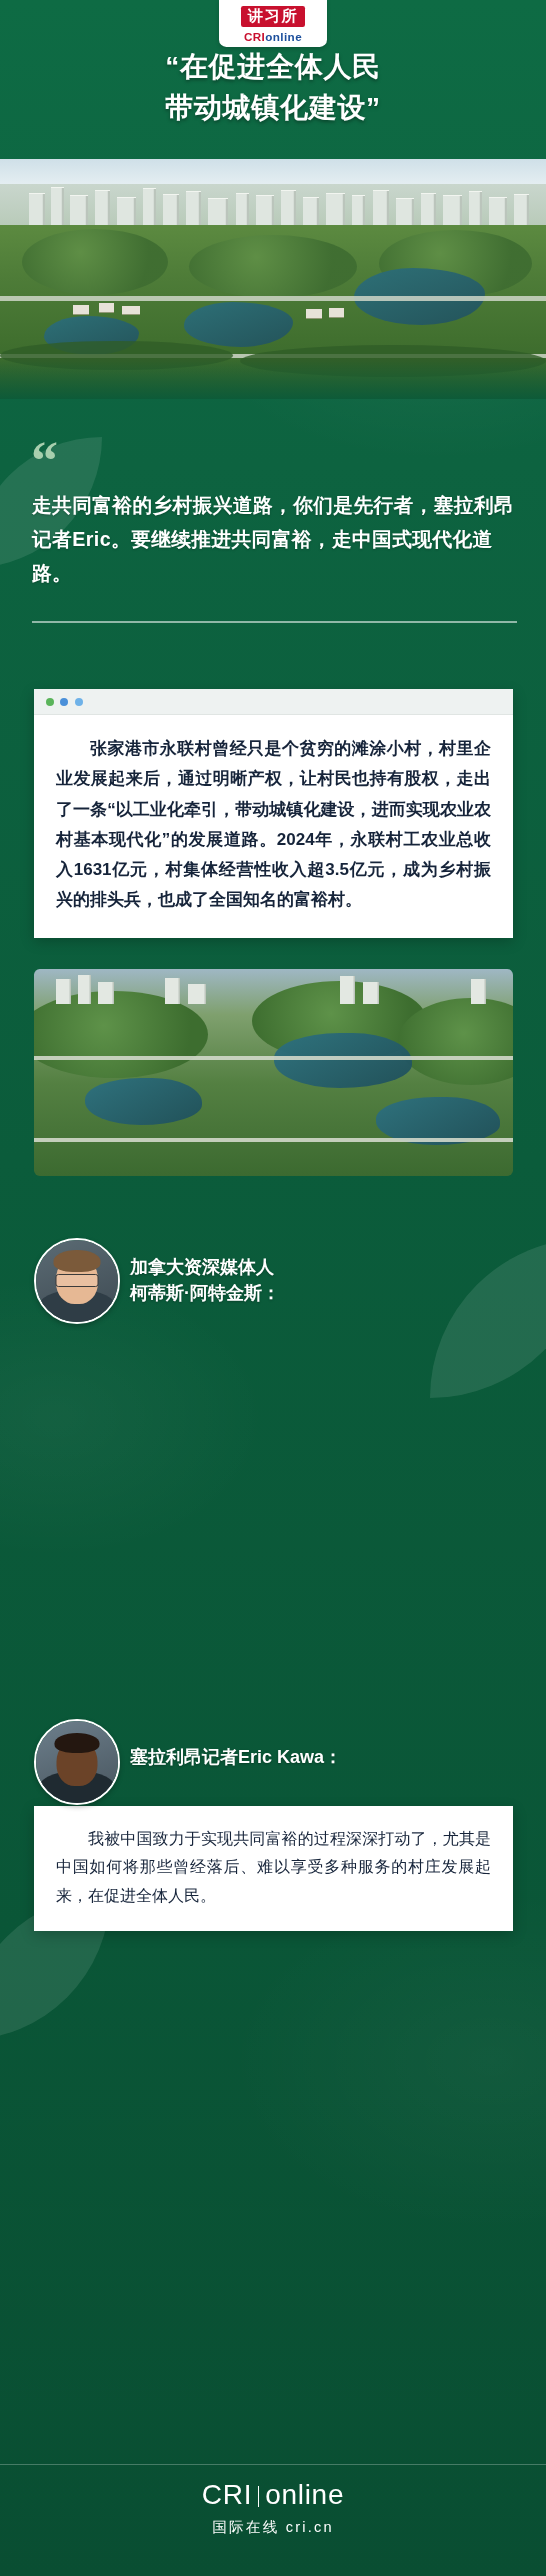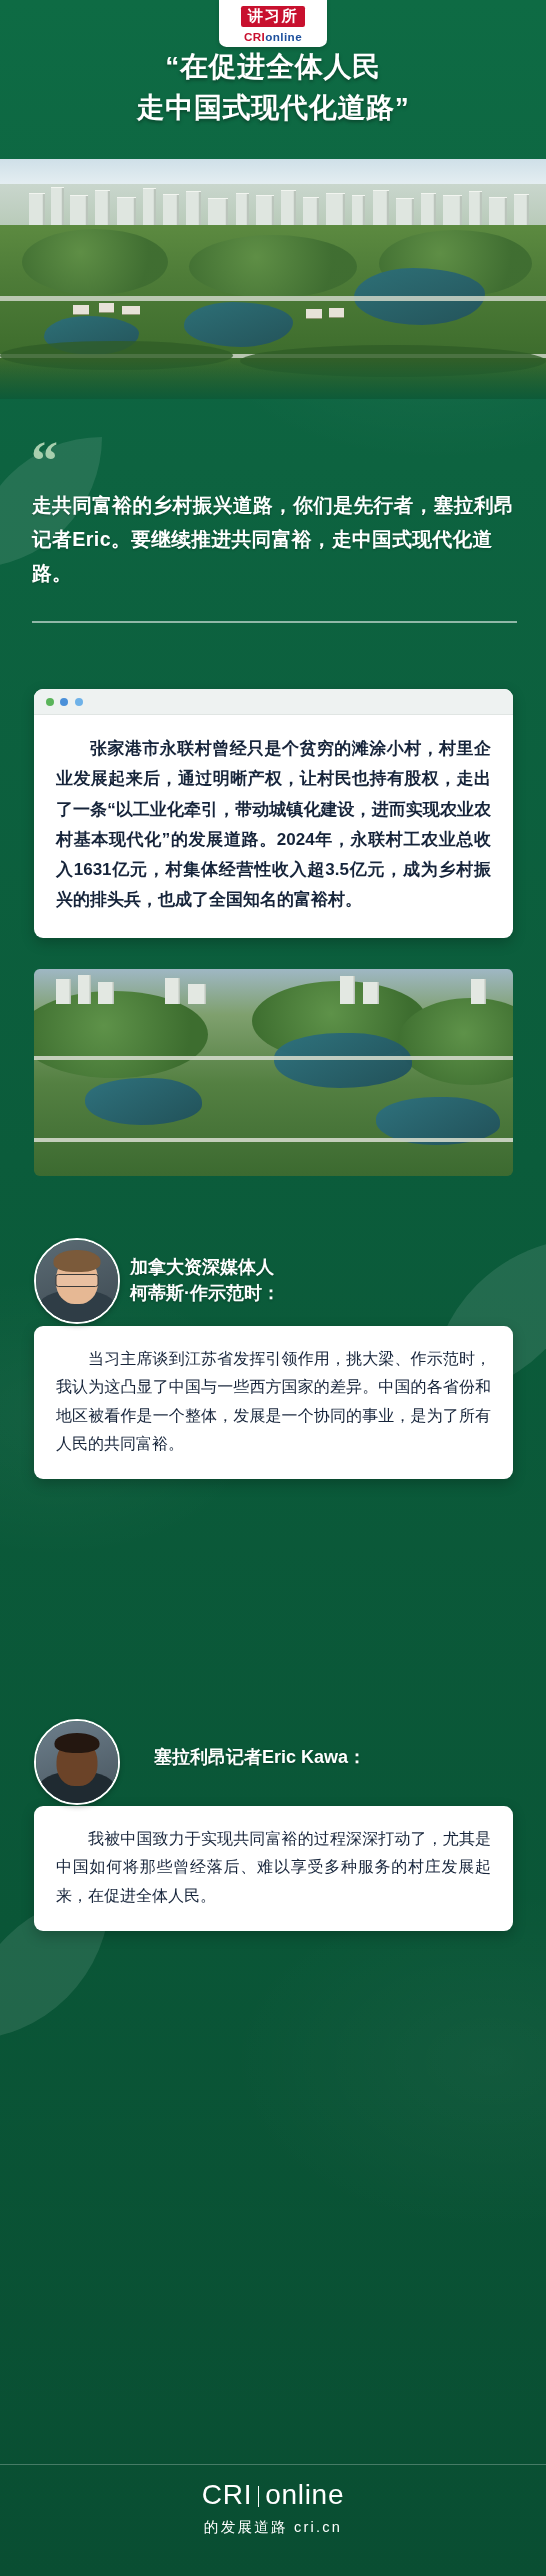--- a/index.html
+++ b/index.html
@@ -197,21 +197,21 @@
     background: rgba(255,255,255,0.55);
     z-index: 4;
   }
 
   
   .card {
     position: absolute;
     left: 34px;
     width: 479px;
     background: #ffffff;
-    border-radius: 9px;
+    border-radius: 0;
     box-shadow: 0 4.4px 13px rgba(0,0,0,0.22);
     overflow: hidden;
     z-index: 4;
   }
   .card-bar {
     height: 25px;
     background: #eef2f1;
     display: flex;
     align-items: center;
     padding-left: 11.7px;
@@ -370,21 +370,21 @@
   <div class="bg-leaf" style="right:-44px; top:1238px; width:160px; height:160px;"></div>
   <div class="bg-leaf" style="left:-36px; top:1894px; width:146px; height:146px;"></div>
 
   <div class="logo-badge">
     <div class="jx">讲习所</div>
     <div class="cri"><span>CRI</span><span class="online">online</span></div>
   </div>
 
   <div class="headline">
     <span class="ln">“在促进全体人民</span>
-    <span class="ln">走中国式现代化道路”</span>
+    <span class="ln">带动城镇化建设”</span>
   </div>
 
   <div class="hero">
     <div class="sky"></div>
     <div class="cityband"></div>
     <div class="bldg" style="left:29px; top:34px; width:16px; height:35px;"></div>
     <div class="bldg" style="left:51px; top:28px; width:13px; height:41px;"></div>
     <div class="bldg" style="left:70px; top:36px; width:17.5px; height:32px;"></div>
     <div class="bldg" style="left:95px; top:31px; width:14.6px; height:38px;"></div>
     <div class="bldg" style="left:117px; top:38px; width:19px; height:31px;"></div>
@@ -459,38 +459,35 @@
 
   <div class="avatar" style="left:34px; top:1238px;">
     <div class="av-bg" style="background:linear-gradient(160deg,#5b6b74,#3e4a52);"></div>
     <div class="body" style="bottom:-7.3px; width:79px; height:39px; background:#2f3d46;"></div>
     <div class="face" style="top:16px; width:42px; height:48px; background:#e6b894;"></div>
     <div class="hair" style="top:10.2px; width:47px; height:22px; background:#7b5a3a;"></div>
     <div class="glasses" style="top:34px;"></div>
   </div>
   <div class="speaker-name" style="left:130px; top:1247px;margin-top:8px;">
     <div>加拿大资深媒体人</div>
-    <div>柯蒂斯·作示范时：</div>
-  </div>
-  <div class="card" id="card-canada">
-    <div class="card-text" style="font-weight:normal; font-size:16px; padding:19px 22px 20.4px 22px;">当习主席谈到江苏省发挥引领作用，挑大梁、作示范时，我认为这凸显了中国与一些西方国家的差异。中国的各省份和地区被看作是一个整体，发展是一个协同的事业，是为了所有人民的共同富裕。</div>
+    <div>柯蒂斯·阿特金斯：</div>
   </div>
 
   <div class="avatar" style="left:34px; top:1719px;">
     <div class="av-bg" style="background:linear-gradient(160deg,#6d7f8c,#47545d);"></div>
     <div class="body" style="bottom:-8.7px; width:79px; height:41px; background:#1f2a31;"></div>
     <div class="face" style="top:17.5px; width:41px; height:47px; background:#6b4328;"></div>
     <div class="hair" style="top:11.7px; width:45px; height:20.4px; background:#241710;"></div>
   </div>
-  <div class="speaker-name" style="left:130px; top:1745px;margin-left:24px;">
+  <div class="speaker-name" style="left:130px; top:1745px;">
     <div>塞拉利昂记者Eric Kawa：</div>
   </div>
   <div class="card" id="card-sierra">
     <div class="card-text" style="font-weight:normal; font-size:16px; padding:19px 22px 20.4px 22px;">我被中国致力于实现共同富裕的过程深深打动了，尤其是中国如何将那些曾经落后、难以享受多种服务的村庄发展起来，在促进全体人民。</div>
   </div>
 
   <div class="footer-rule"></div>
   <div class="footer">
     <div class="f-cri"><span>CRI</span><span class="sep"></span><span>online</span></div>
-    <div class="f-sub">的发展道路 cri.cn</div>
+    <div class="f-sub">国际在线 cri.cn</div>
   </div>
 </div>
 
 
 </body></html>

